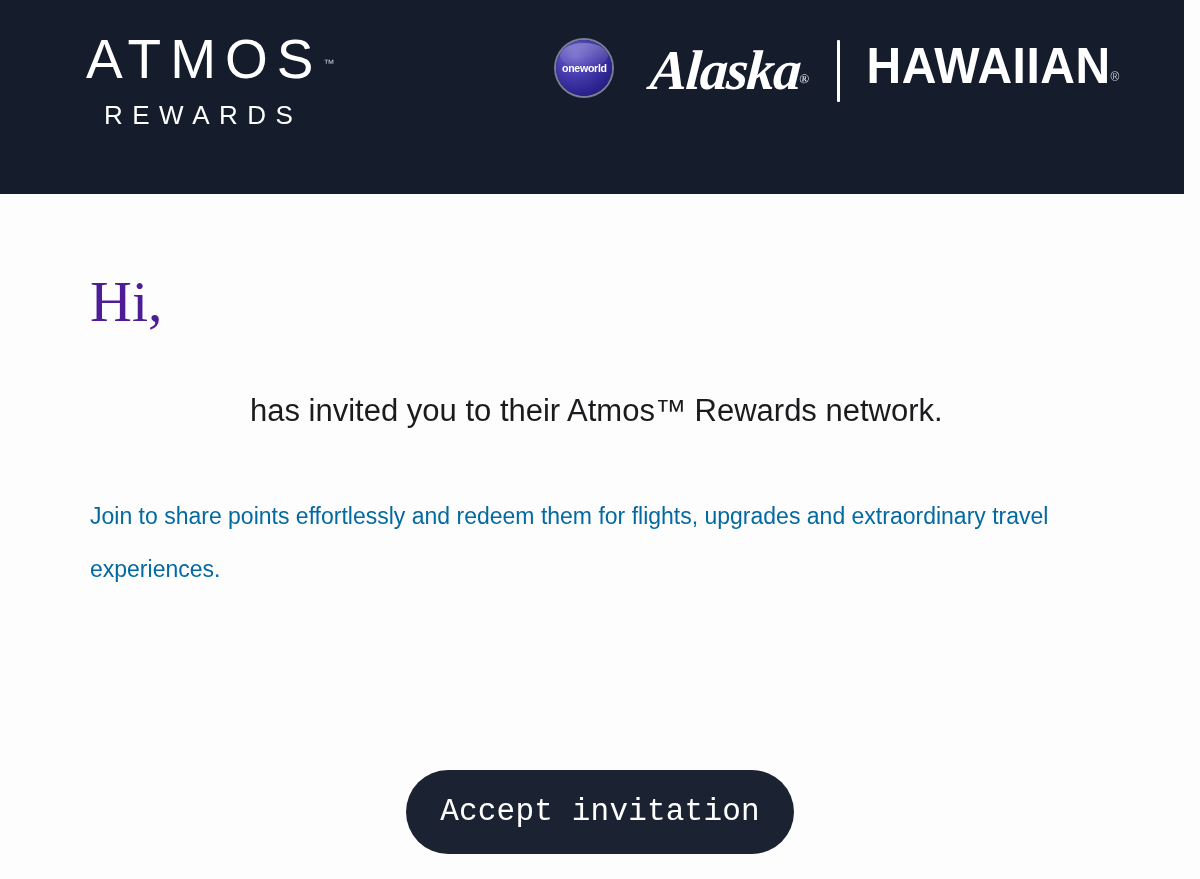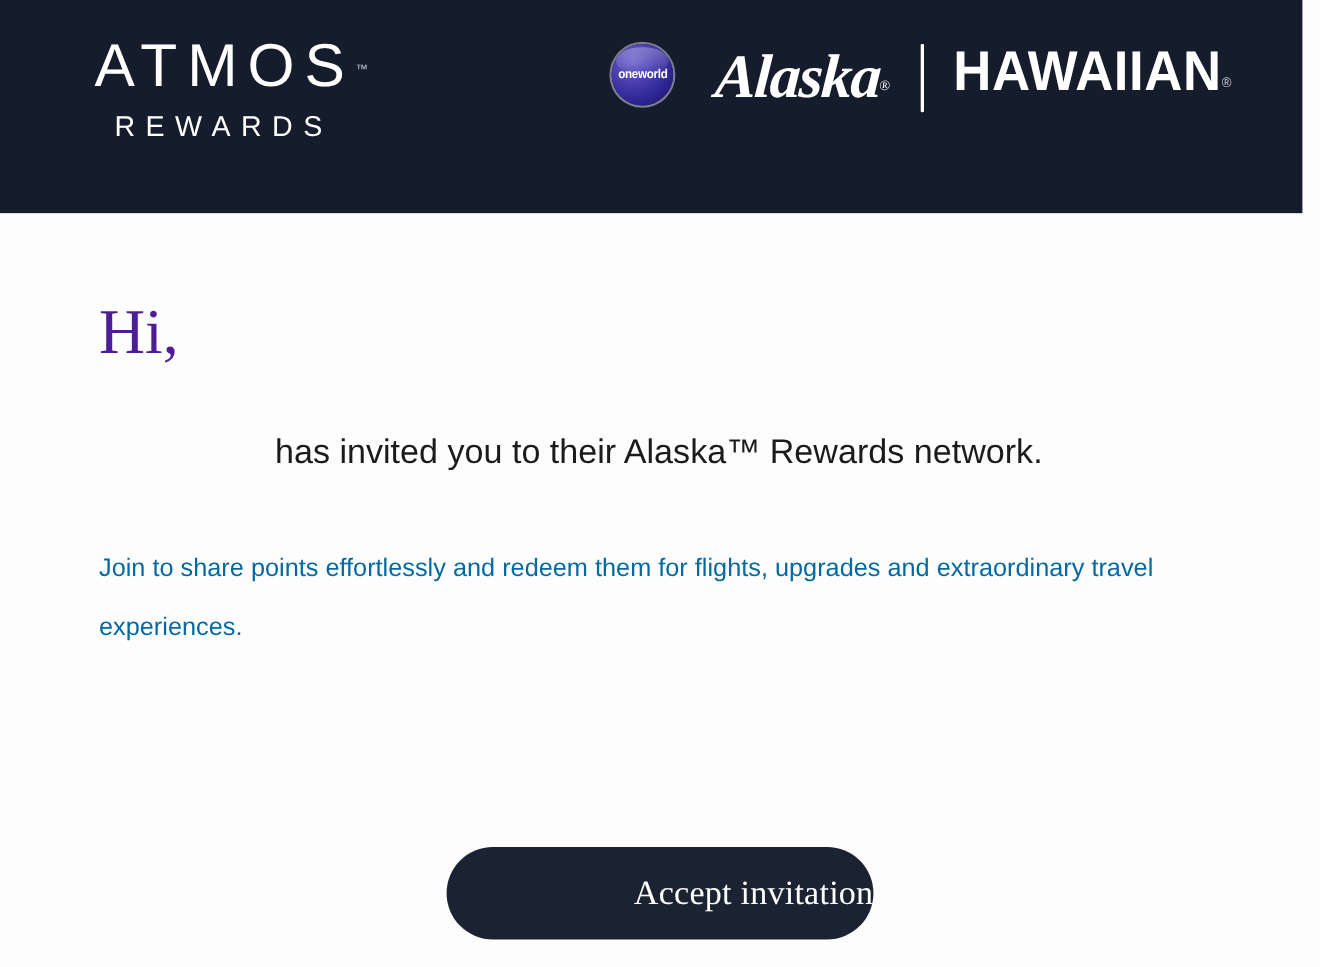--- a/index.html
+++ b/index.html
@@ -229,24 +229,24 @@
   .cta-button {
     display: inline-block;
     box-sizing: border-box;
     width: 388px;
     height: 84px;
     line-height: 84px;
     border: none;
     border-radius: 42px;
     background: #1b2332;
     color: #ffffff;
-    font-family: Liberation Serif, serif;
+    font-family: Liberation Mono, monospace;
     font-size: 31px;
     letter-spacing: 0.2px;
-    text-align: right;
+    text-align: center;
     cursor: pointer;
     padding: 0;
   }
 </style>
 </head>
 <body>
 
 <div class="page">
 
   <div class="header">
@@ -266,21 +266,21 @@
         <div class="hawaiian-wordmark"><span>HAWAIIAN</span><span class="reg">®</span></div>
       </div>
 
     </div>
   </div>
 
   <div class="content">
 
     <div class="greeting"><span>Hi,</span><span class="recipient-name"></span></div>
 
-    <div class="invite-line"><span class="inviter-name"></span><span>has invited you to their Alaska™ Rewards network.</span></div>
+    <div class="invite-line"><span class="inviter-name"></span><span>has invited you to their Atmos™ Rewards network.</span></div>
 
     <div class="paragraph paragraph-benefits">Join to share points effortlessly and redeem them for flights, upgrades and extraordinary travel experiences.</div>
 
 
     <div class="cta-wrap">
       <button class="cta-button">Accept invitation</button>
     </div>
 
   </div>
 

